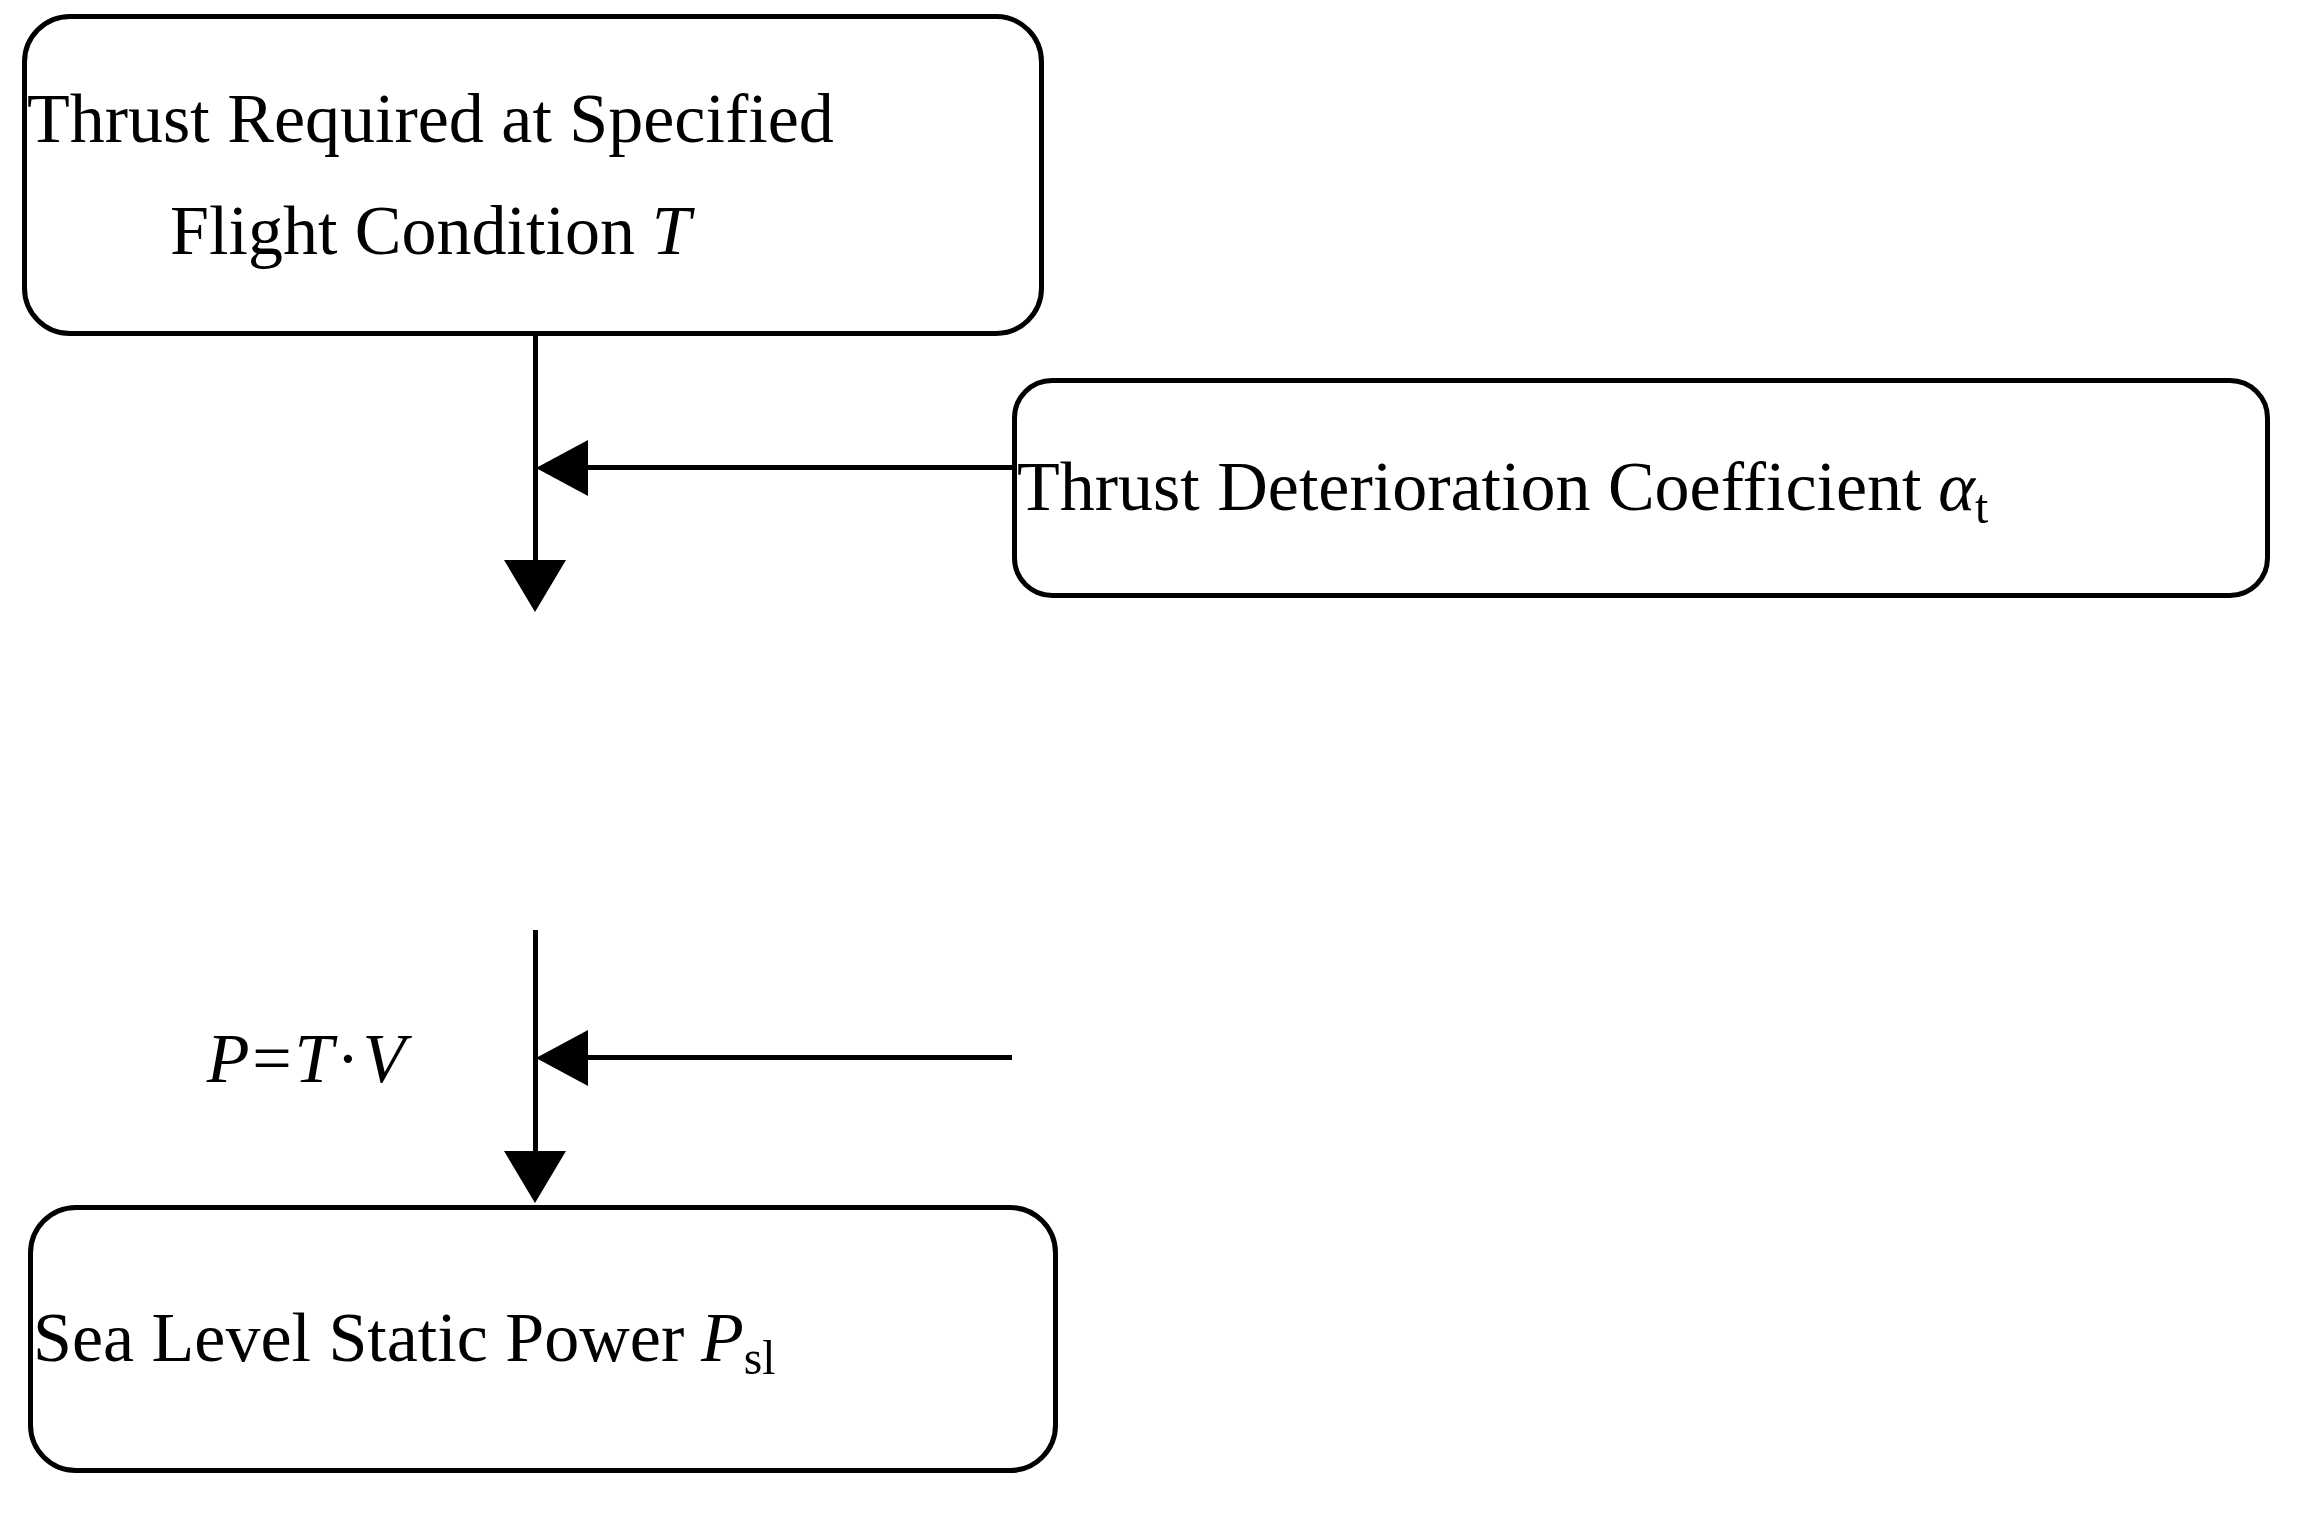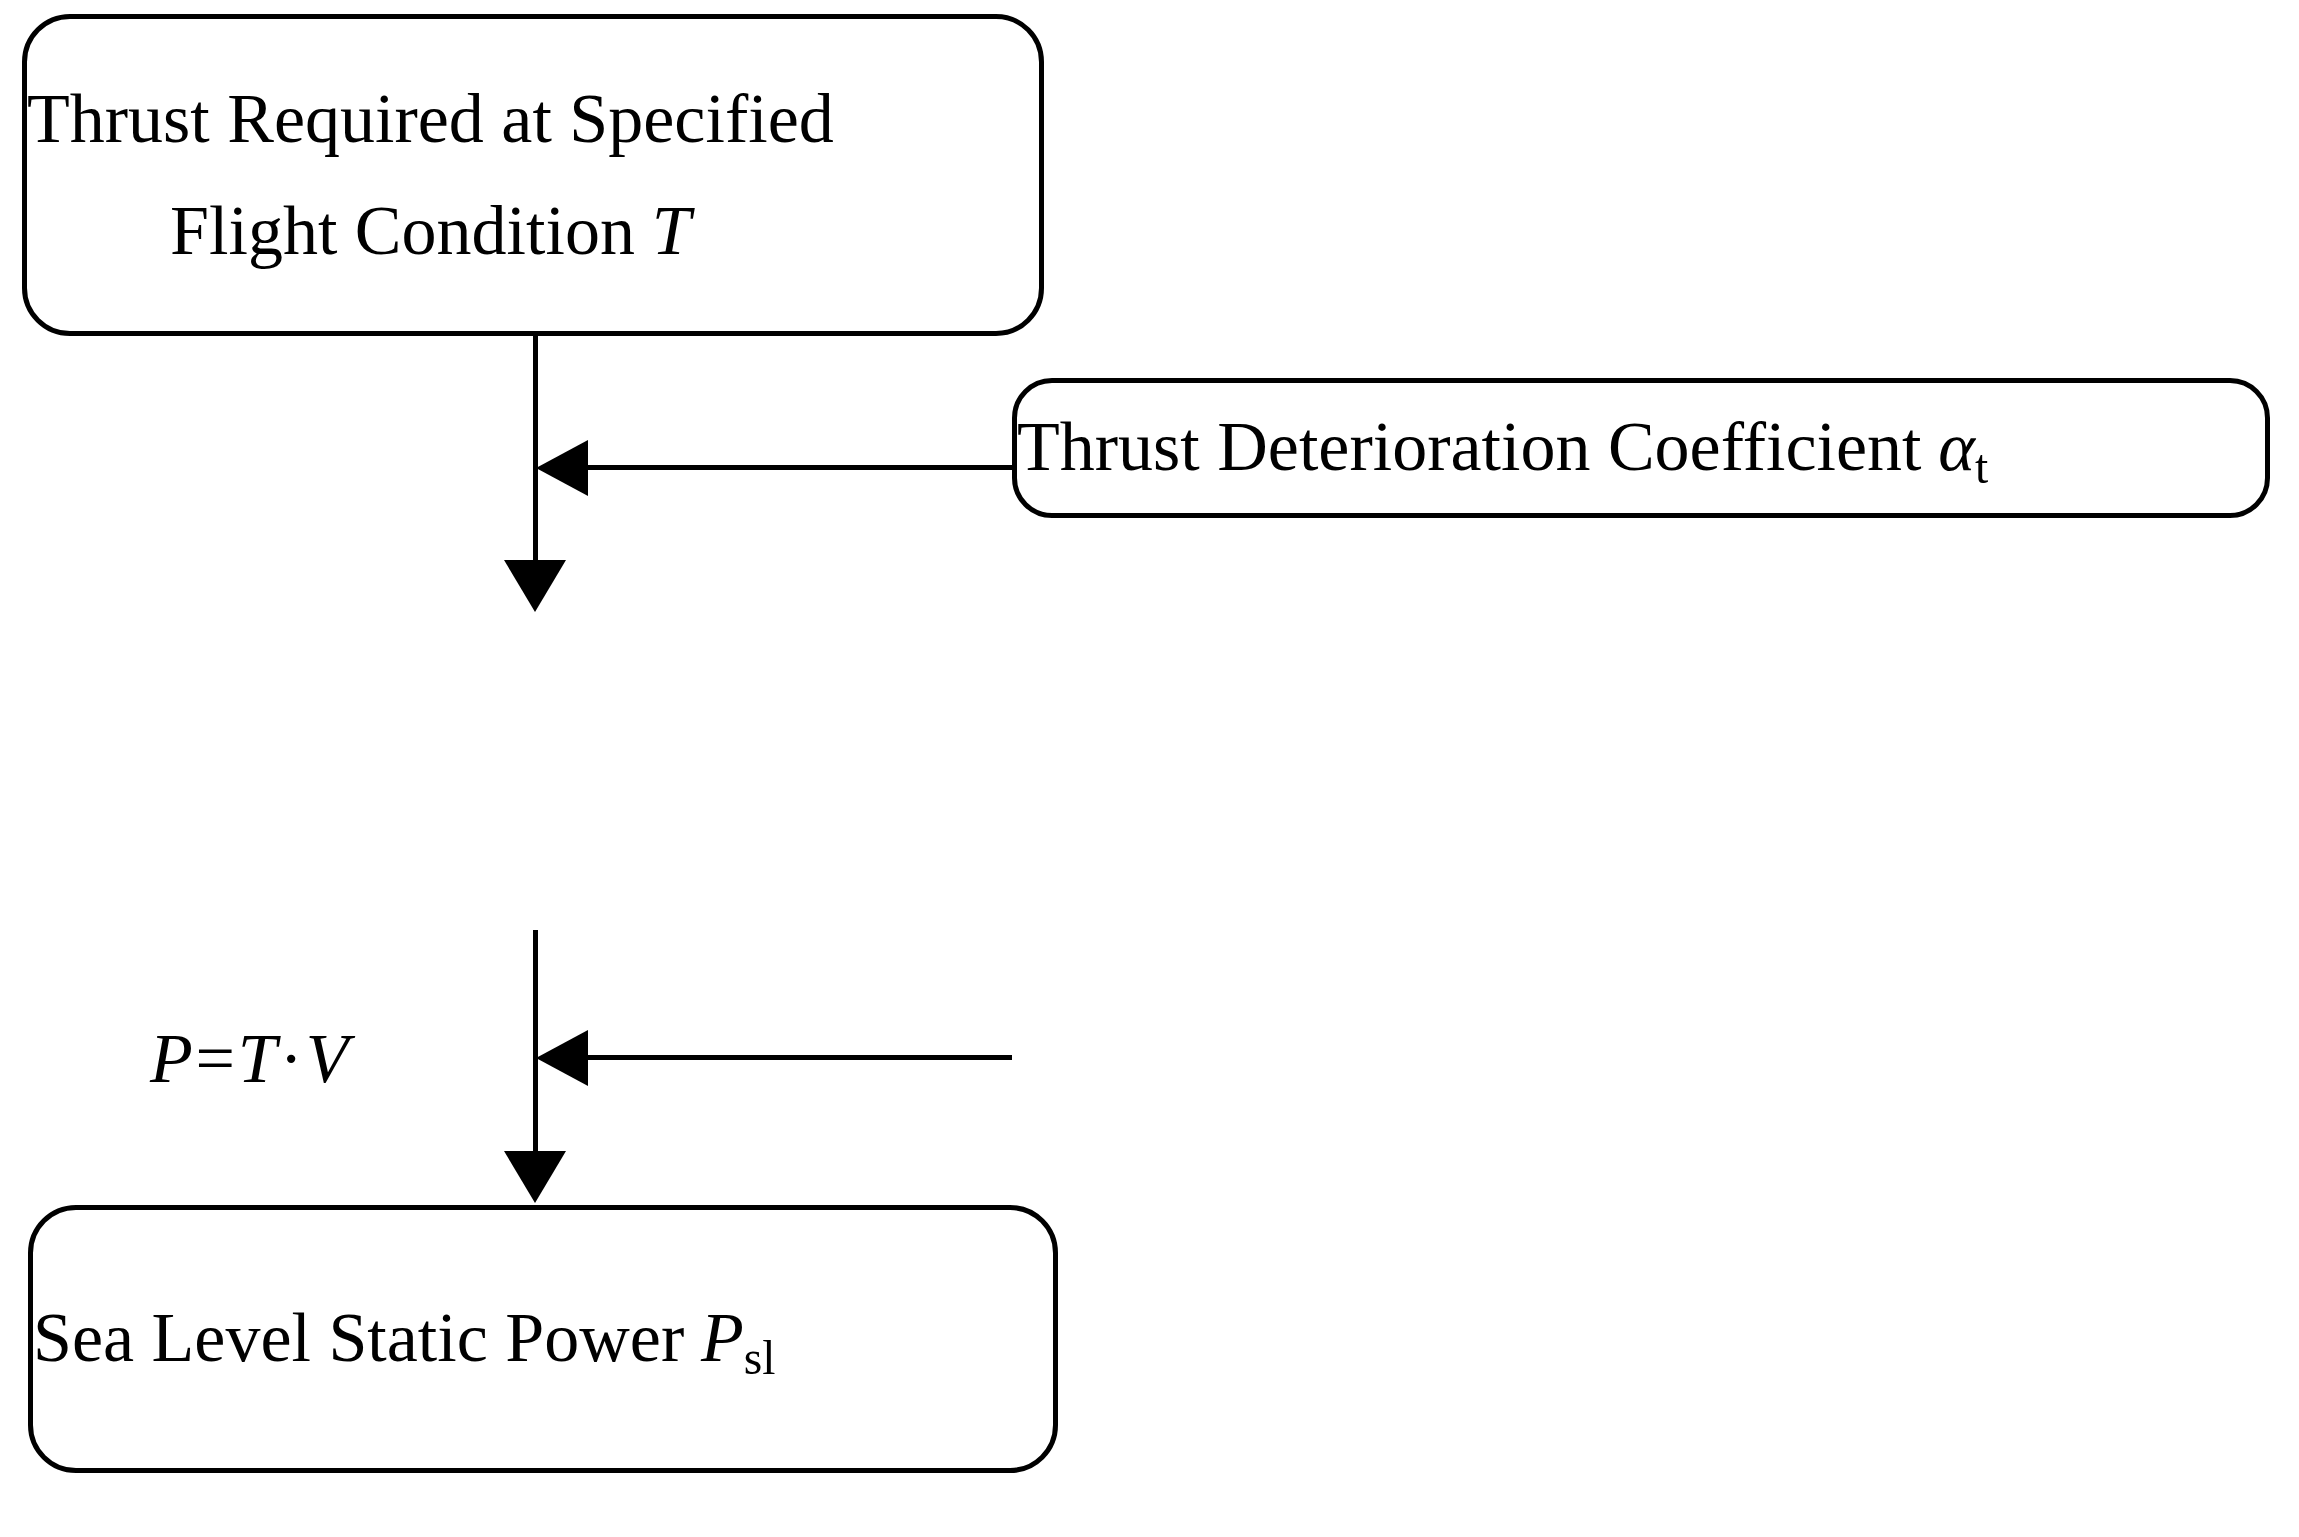--- a/index.html
+++ b/index.html
@@ -24,21 +24,21 @@
     display: flex;
     align-items: center;
     text-align: center;
     font-size: 70px;
     line-height: 1.6;
   }
   .node.big { border-radius: 48px; }
   .node.small { border-radius: 40px; }
 
   #node-thrust-required   { left: 22px;   top: 14px;   width: 1022px; height: 322px; }
-  #node-thrust-deterioration { left: 1012px; top: 378px;  width: 1258px; height: 140px; }
+  #node-thrust-deterioration { left: 1012px; top: 378px;  width: 1258px; height: 220px; }
   #node-sls-thrust        { left: 28px;   top: 612px;  width: 1030px; height: 318px; }
   #node-power-loss        { left: 1012px; top: 968px;  width: 1258px; height: 165px; }
   #node-sls-power         { left: 28px;   top: 1205px; width: 1030px; height: 268px; }
 
   .var {
     font-style: italic;
     margin-left: 0.24em;
   }
   .sub {
     font-style: normal;
@@ -84,21 +84,21 @@
   #arrow-left-1 { left: 536px; top: 440px; }
   #arrow-left-2 { left: 536px; top: 1030px; }
 
   #equation-label {
     position: absolute;
     left: 150px;
     top: 1019px;
     width: 312px;
     height: 80px;
     line-height: 80px;
-    text-align: left;
+    text-align: center;
     font-size: 70px;
   }
   #equation-label .ital { font-style: italic; }
   #equation-label .op { font-style: normal; padding: 0 0.04em; }
 </style>
 </head>
 <body>
 
 <div id="canvas">
 

